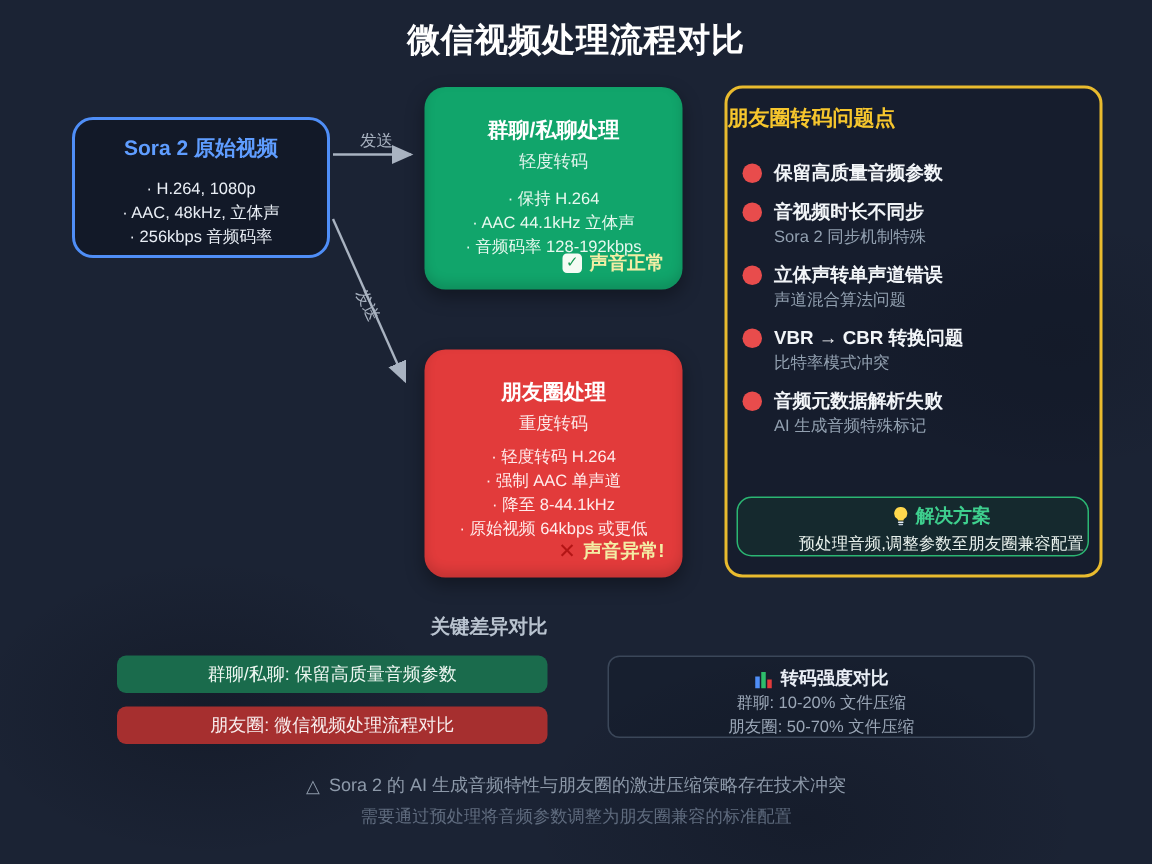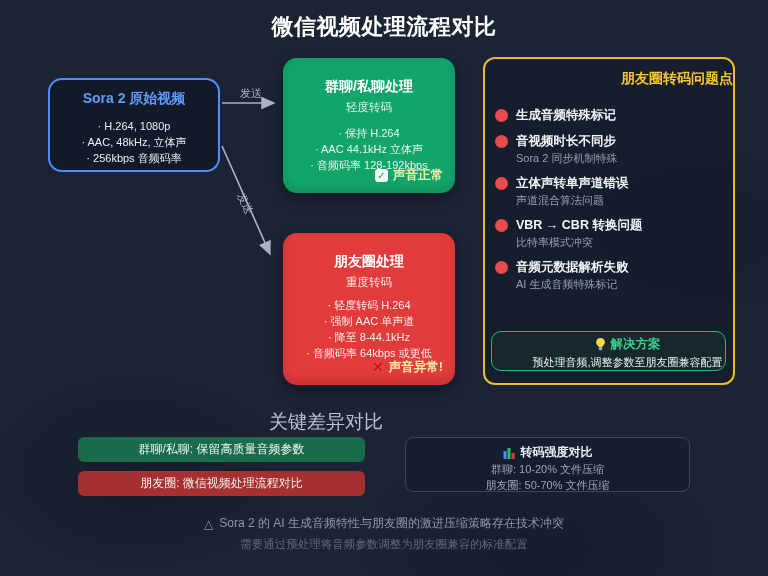--- a/index.html
+++ b/index.html
@@ -44,36 +44,36 @@
   .check-chip{
     display:inline-flex;width:13px;height:13px;border-radius:3px;background:#f4fbf4;
     align-items:center;justify-content:center;font-size:10px;font-weight:bold;color:#169a52;
   }
   .cross-glyph{font-size:14px;font-weight:bold;color:#b31515;line-height:13px;}
   
   .issues{
     position:absolute;left:483px;top:57px;width:252px;height:328px;box-sizing:border-box;
     border:2px solid #e9bb2e;border-radius:12px;background:rgba(8,12,22,.25);
   }
-  .issues .pn-title{margin-top:11px;text-align:right;font-size:14px;font-weight:bold;color:#f6c62d;}
+  .issues .pn-title{margin-top:11px;text-align:left;font-size:14px;font-weight:bold;color:#f6c62d;}
   .issue-list{margin-top:19px;padding-left:10px;}
   .issue{display:flex;gap:8px;margin-bottom:9px;}
   .bullet{flex:0 0 13px;width:13px;height:13px;border-radius:50%;background:#e84c4c;margin-top:2px;}
   .issue-title{font-size:12.5px;font-weight:bold;line-height:17px;color:#f2f5f8;}
   .issue-desc{font-size:11px;line-height:15px;color:#92a0b0;margin-top:1px;}
   .solution{
     position:absolute;left:6px;right:7px;bottom:12px;height:40px;box-sizing:border-box;
     border:1.5px solid #2bb673;border-radius:10px;background:rgba(22,74,52,.28);padding-left:38px;
   }
   .sol-title{margin-top:4px;display:flex;align-items:center;justify-content:center;gap:5px;
     font-size:12.5px;font-weight:bold;color:#3ecf8e;}
   .sol-desc{text-align:center;font-size:11px;color:#e8f0ec;margin-top:2px;}
   
   .diff-heading{position:absolute;top:409px;left:0;width:652px;text-align:center;
-    font-size:19px;font-weight:normal;color:#b9c3cf;}
+    font-size:13px;font-weight:bold;color:#b9c3cf;}
   .pill{position:absolute;left:78px;width:287px;height:25px;border-radius:6px;
     text-align:center;line-height:25px;font-size:12px;}
   .pill-green{top:437px;background:#1a6b4c;color:#eef7f1;}
   .pill-red{top:471px;background:#a62f2f;color:#f8eded;}
   .intensity{
     position:absolute;left:405px;top:437px;width:285px;height:55px;box-sizing:border-box;
     border:1px solid #3b4759;border-radius:8px;background:rgba(12,18,30,.25);
   }
   .int-title{margin-top:6px;display:flex;align-items:center;justify-content:center;gap:6px;
     font-size:12px;font-weight:bold;color:#e9eef5;}
@@ -127,35 +127,35 @@
     </div>
   </div>
 
   <div class="proc-box proc-red">
     <div class="bx-title">朋友圈处理</div>
     <div class="bx-sub">重度转码</div>
     <div class="bx-lines">
       <div>· 轻度转码 H.264</div>
       <div>· 强制 AAC 单声道</div>
       <div>· 降至 8-44.1kHz</div>
-      <div>· 音频码率 64kbps 或更低</div>
+      <div>· 原始视频 64kbps 或更低</div>
     </div>
     <div class="status-row">
       <span class="cross-glyph">✕</span>
       <span class="status-text">声音异常!</span>
     </div>
   </div>
 
   <div class="issues">
     <div class="pn-title">朋友圈转码问题点</div>
     <div class="issue-list">
       <div class="issue">
         <span class="bullet"></span>
         <span>
-          <div class="issue-title">生成音频特殊标记</div>
+          <div class="issue-title">保留高质量音频参数</div>
         </span>
       </div>
       <div class="issue">
         <span class="bullet"></span>
         <span>
           <div class="issue-title">音视频时长不同步</div>
           <div class="issue-desc">Sora 2 同步机制特殊</div>
         </span>
       </div>
       <div class="issue">

